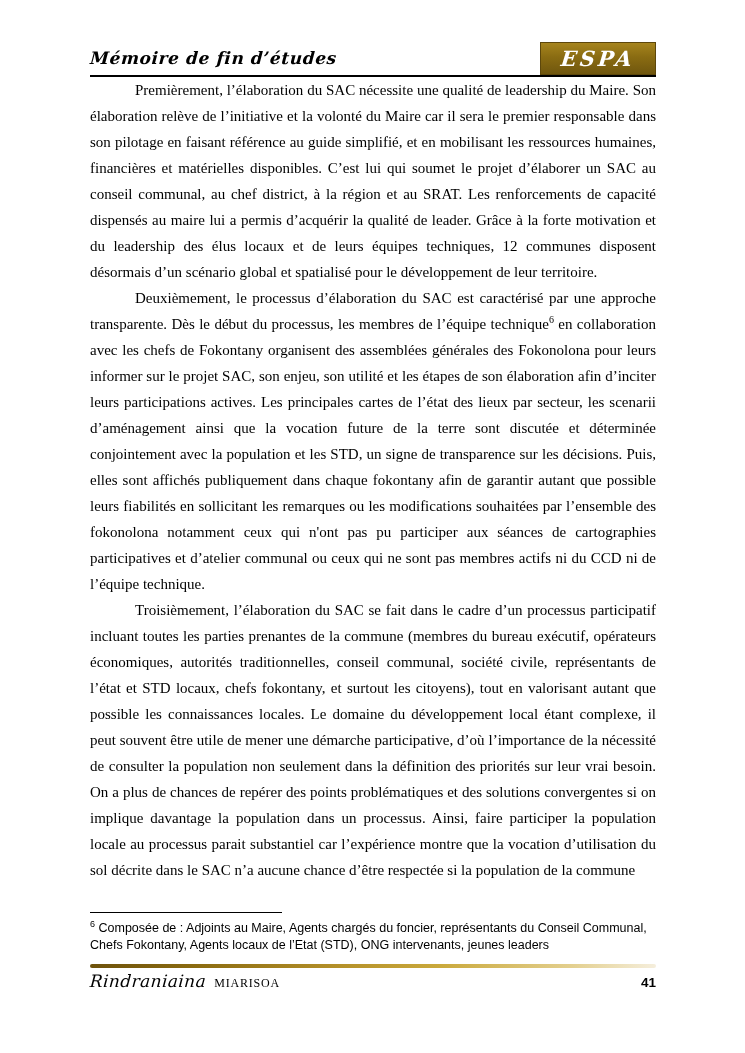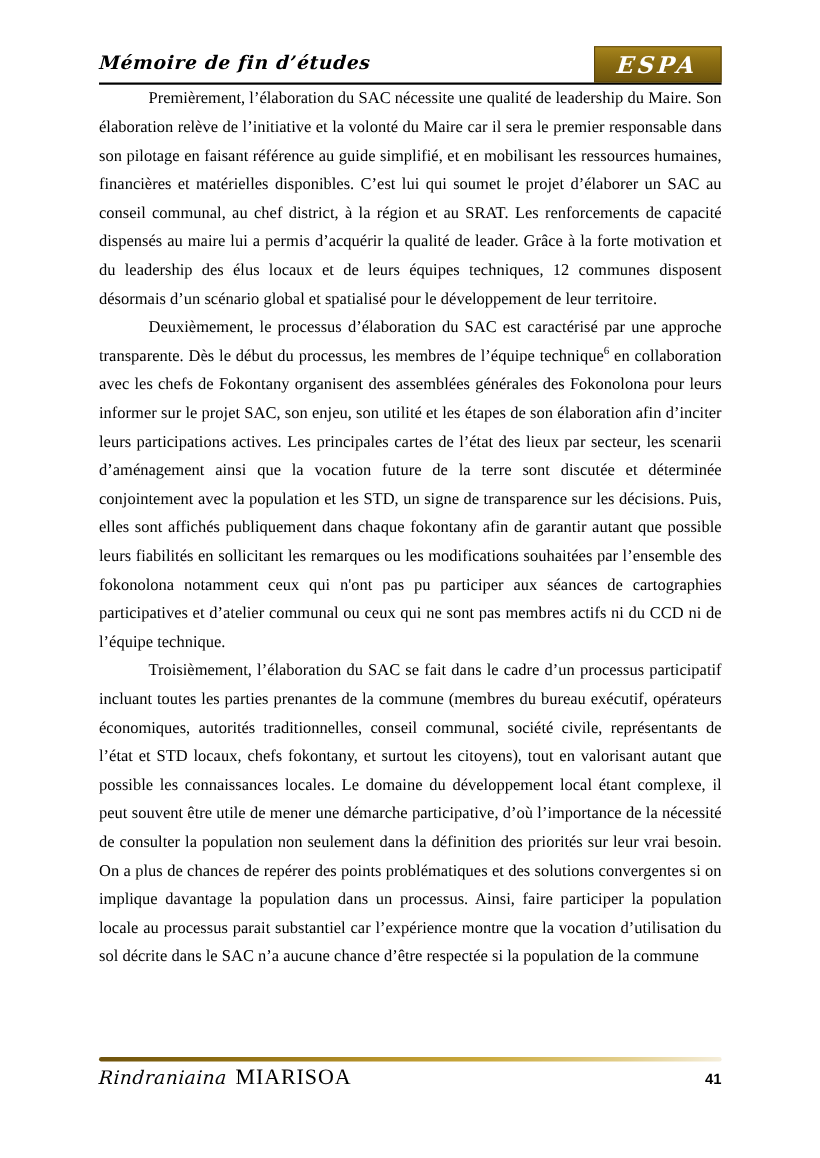--- a/index.html
+++ b/index.html
@@ -106,21 +106,21 @@
   .author-first {
     font-family: "DejaVu Serif", serif;
     font-style: italic;
     font-size: 17px;
     letter-spacing: 0.4px;
     transform: skewX(-4deg);
     display: inline-block;
   }
   .author-last {
     font-family: "Liberation Serif", serif;
-    font-size: 20px;
+    font-size: 12px;
     letter-spacing: 0.8px;
     margin-left: 4px;
   }
   .page-number {
     font-family: "Liberation Sans", sans-serif;
     font-weight: bold;
     font-size: 13.5px;
     text-align: center;
   }
 </style>
@@ -137,20 +137,24 @@
   </div>
 
   <main class="body-text">
     <p class="para">Premièrement, l’élaboration du SAC nécessite une qualité de leadership du Maire. Son élaboration relève de l’initiative et la volonté du Maire car il sera le premier responsable dans son pilotage en faisant référence au guide simplifié, et en mobilisant les ressources humaines, financières et matérielles disponibles. C’est lui qui soumet le projet d’élaborer un SAC au conseil communal, au chef district, à la région et au SRAT. Les renforcements de capacité dispensés au maire lui a permis d’acquérir la qualité de leader. Grâce à la forte motivation et du leadership des élus locaux et de leurs équipes techniques, 12 communes disposent désormais d’un scénario global et spatialisé pour le développement de leur territoire.</p>
     <p class="para"><span>Deuxièmement, le processus d’élaboration du SAC est caractérisé par une approche transparente. Dès le début du processus, les membres de l’équipe technique</span><sup class="fn-ref">6</sup><span> en collaboration avec les chefs de Fokontany organisent des assemblées générales des Fokonolona pour leurs informer sur le projet SAC, son enjeu, son utilité et les étapes de son élaboration afin d’inciter leurs participations actives. Les principales cartes de l’état des lieux par secteur, les scenarii d’aménagement ainsi que la vocation future de la terre sont discutée et déterminée conjointement avec la population et les STD, un signe de transparence sur les décisions. Puis, elles sont affichés publiquement dans chaque fokontany afin de garantir autant que possible leurs fiabilités en sollicitant les remarques ou les modifications souhaitées par l’ensemble des fokonolona notamment ceux qui n'ont pas pu participer aux séances de cartographies participatives et d’atelier communal ou ceux qui ne sont pas membres actifs ni du CCD ni de l’équipe technique.</span></p>
     <p class="para">Troisièmement, l’élaboration du SAC se fait dans le cadre d’un processus participatif incluant toutes les parties prenantes de la commune (membres du bureau exécutif, opérateurs économiques, autorités traditionnelles, conseil communal, société civile, représentants de l’état et STD locaux, chefs fokontany, et surtout les citoyens), tout en valorisant autant que possible les connaissances locales. Le domaine du développement local étant complexe, il peut souvent être utile de mener une démarche participative, d’où l’importance de la nécessité de consulter la population non seulement dans la définition des priorités sur leur vrai besoin. On a plus de chances de repérer des points problématiques et des solutions convergentes si on implique davantage la population dans un processus. Ainsi, faire participer la population locale au processus parait substantiel car l’expérience montre que la vocation d’utilisation du sol décrite dans le SAC n’a aucune chance d’être respectée si la population de la commune</p>
   </main>
 
   <div class="spacer"></div>
 
+  <div class="footnote-area">
+    <div class="footnote-rule"></div>
+    <p class="footnote"><sup>6</sup><span> Composée de : Adjoints au Maire, Agents chargés du foncier, représentants du Conseil Communal, Chefs Fokontany, Agents locaux de l’Etat (STD), ONG intervenants, jeunes leaders</span></p>
+  </div>
 
   <div class="footer">
     <div class="footer-rule"></div>
     <div class="footer-row">
       <div class="author">
         <span class="author-first">Rindraniaina</span>
         <span class="author-last">MIARISOA</span>
       </div>
       <div class="page-number">41</div>
     </div>

